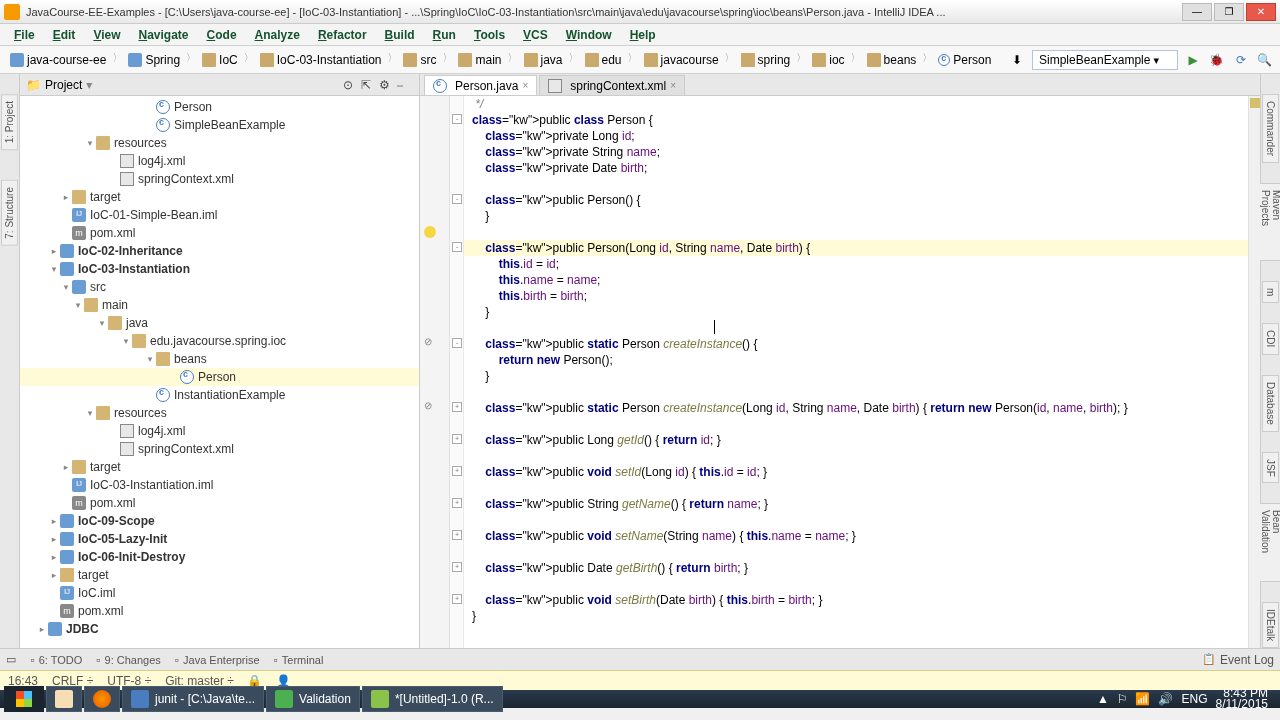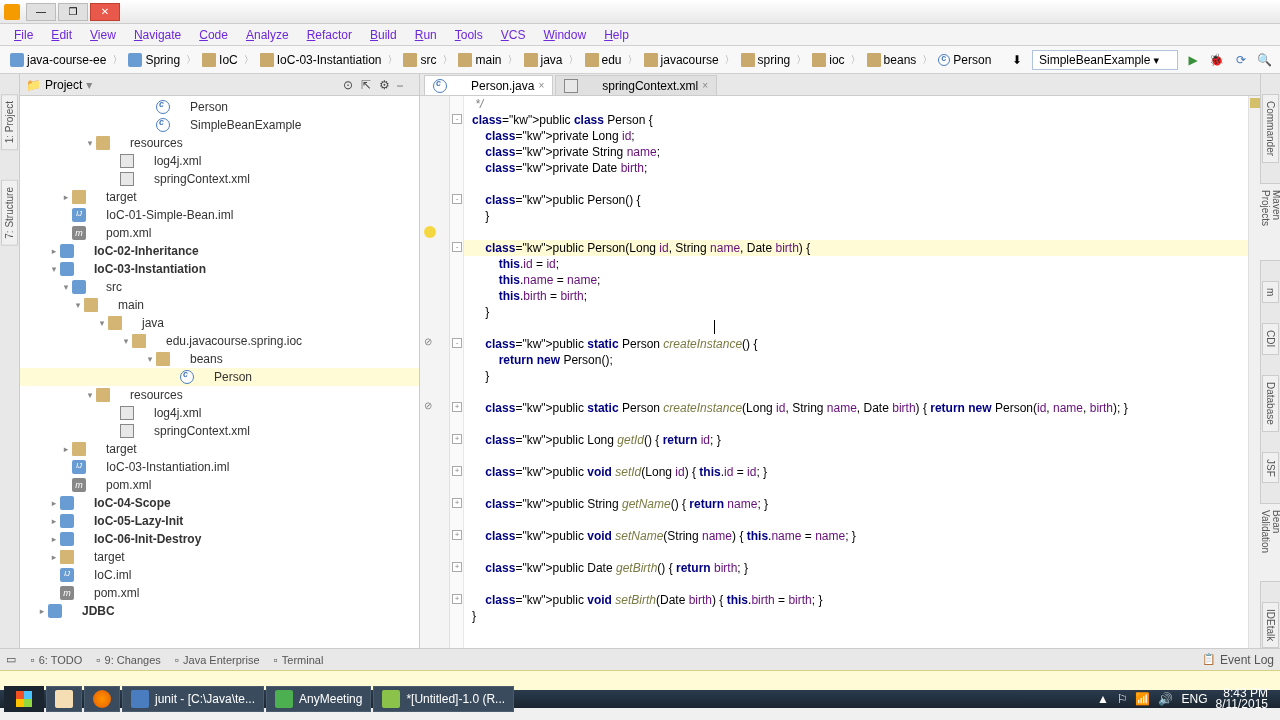--- a/index.html
+++ b/index.html
@@ -8,26 +8,26 @@
 
 .titlebar { height: 24px; background: linear-gradient(#fff, #e8e8e8); border-bottom: 1px solid #ccc; display: flex; align-items: center; padding: 0 4px; }
 .titlebar-icon { width: 16px; height: 16px; background: #f59b00; margin-right: 6px; border-radius: 2px; }
 .titlebar-text { flex: 1; font-size: 11px; color: #333; white-space: nowrap; overflow: hidden; text-overflow: ellipsis; }
 .titlebar-buttons { display: flex; gap: 2px; }
 .tb-btn { width: 30px; height: 18px; background: #e0e0e0; border: 1px solid #bbb; font-size: 10px; display: flex; align-items: center; justify-content: center; }
 .tb-close { background: #e8594c; color: #fff; border-color: #c04030; }
 
 
 .menubar { height: 22px; background: #f4f4f4; border-bottom: 1px solid #d0d0d0; display: flex; align-items: center; padding: 0 6px; gap: 2px; }
-.menu-item { padding: 2px 8px; color: #6d28d9; cursor: default; }
+.menu-item { padding: 2px 8px; color: #14532d; cursor: default; font-weight: bold; }
 .menu-item u { text-decoration: underline; }
 
 
 .toolbar { height: 28px; background: #f8f8f8; border-bottom: 1px solid #d0d0d0; display: flex; align-items: center; padding: 0 6px; }
-.bc { display: flex; align-items: center; flex: 1; overflow: hidden; }
+.bc { display: flex; align-items: flex-start; flex: 1; overflow: hidden; }
 .bc-item { display: flex; align-items: center; padding: 2px 4px; white-space: nowrap; }
 .bc-sep { color: #888; margin: 0 2px; font-size: 10px; }
 .bc-icon { width: 14px; height: 14px; margin-right: 3px; display: inline-block; }
 .icon-folder { background: #c9a96c; border-radius: 1px; }
 .icon-module { background: #6a9cd4; border-radius: 2px; }
 .icon-class { background: #fff; border: 1px solid #4a7dbf; border-radius: 7px; width: 12px; height: 12px; position: relative; }
 .icon-class::after { content: "c"; position: absolute; left: 2px; top: -2px; font-size: 9px; color: #4a7dbf; font-weight: bold; }
 .toolbar-right { display: flex; align-items: center; gap: 6px; }
 .run-select { border: 1px solid #b0c4de; background: #fff; padding: 2px 18px 2px 6px; font-size: 11px; position: relative; }
 .tb-icon { width: 18px; height: 18px; display: inline-flex; align-items: center; justify-content: center; font-size: 12px; }
@@ -43,21 +43,21 @@
 
 
 .project-panel { width: 400px; background: #fff; border-right: 1px solid #ccc; display: flex; flex-direction: column; }
 .project-header { height: 22px; background: #e8e8e8; border-bottom: 1px solid #ccc; display: flex; align-items: center; padding: 0 6px; }
 .project-header-title { flex: 1; display: flex; align-items: center; gap: 4px; font-size: 11px; }
 .project-toolbar-icon { width: 14px; height: 14px; margin: 0 2px; opacity: 0.7; }
 .tree { flex: 1; overflow: auto; padding: 2px 0; }
 .tree-row { display: flex; align-items: center; height: 18px; padding-right: 6px; white-space: nowrap; }
 .tree-row.selected { background: #fffbd6; }
 .tree-toggle { width: 12px; text-align: center; color: #888; font-size: 9px; }
-.tree-icon { width: 14px; height: 14px; margin-right: 20px; display: inline-block; font-style: italic; }
+.tree-icon { width: 14px; height: 14px; margin-right: 4px; display: inline-block; }
 .icon-dir { background: #d4b574; border-radius: 1px; }
 .icon-dir-res { background: #d4b574; border-radius: 1px; position: relative; }
 .icon-xml { background: #e8e8e8; border: 1px solid #888; }
 .icon-iml { background: #6a9cd4; border-radius: 2px; font-size: 8px; color: #fff; text-align: center; line-height: 12px; }
 .icon-m { background: #888; color: #fff; font-size: 9px; text-align: center; line-height: 14px; border-radius: 2px; }
 .tree-label { color: #333; }
 .tree-label.bold { font-weight: bold; }
 
 
 .editor-panel { flex: 1; background: #fff; display: flex; flex-direction: column; }
@@ -99,20 +99,21 @@
 .task-icon.am { background: #4caf50; }
 .task-icon.np { background: #8bc34a; }
 .task-icon.folder { background: #f5deb3; }
 .tray { margin-left: auto; display: flex; align-items: center; gap: 8px; color: #fff; font-size: 10px; padding-right: 8px; }
 </style>
 </head>
 <body>
 
 <div class="titlebar">
   <div class="titlebar-icon"></div>
+  <div class="titlebar-text">JavaCourse-EE-Examples - [C:\Users\java-course-ee] - [IoC-03-Instantiation] - ...\Spring\IoC\IoC-03-Instantiation\src\main\java\edu\javacourse\spring\ioc\beans\Person.java - IntelliJ IDEA ...</div>
   <div class="titlebar-buttons">
     <div class="tb-btn">—</div>
     <div class="tb-btn">❐</div>
     <div class="tb-btn tb-close">✕</div>
   </div>
 </div>
 
 <div class="menubar" id="menubar">
     <div class="menu-item"><u>F</u>ile</div>
     <div class="menu-item"><u>E</u>dit</div>
@@ -300,20 +301,25 @@
         <div class="tree-row" style="padding-left: 124px;">
           <span class="tree-toggle">▾</span>
           <span class="tree-icon icon-dir"></span>
           <span class="tree-label">beans</span>
         </div>
         <div class="tree-row selected" style="padding-left: 148px;">
           <span class="tree-toggle"></span>
           <span class="tree-icon icon-class"></span>
           <span class="tree-label">Person</span>
         </div>
+        <div class="tree-row" style="padding-left: 124px;">
+          <span class="tree-toggle"></span>
+          <span class="tree-icon icon-class"></span>
+          <span class="tree-label">InstantiationExample</span>
+        </div>
         <div class="tree-row" style="padding-left: 64px;">
           <span class="tree-toggle">▾</span>
           <span class="tree-icon icon-dir-res"></span>
           <span class="tree-label">resources</span>
         </div>
         <div class="tree-row" style="padding-left: 88px;">
           <span class="tree-toggle"></span>
           <span class="tree-icon icon-xml"></span>
           <span class="tree-label">log4j.xml</span>
         </div>
@@ -333,21 +339,21 @@
           <span class="tree-label">IoC-03-Instantiation.iml</span>
         </div>
         <div class="tree-row" style="padding-left: 40px;">
           <span class="tree-toggle"></span>
           <span class="tree-icon icon-m">m</span>
           <span class="tree-label">pom.xml</span>
         </div>
         <div class="tree-row" style="padding-left: 28px;">
           <span class="tree-toggle">▸</span>
           <span class="tree-icon icon-module"></span>
-          <span class="tree-label bold">IoC-04-Scope</span>
+          <span class="tree-label bold">IoC-09-Scope</span>
         </div>
         <div class="tree-row" style="padding-left: 28px;">
           <span class="tree-toggle">▸</span>
           <span class="tree-icon icon-module"></span>
           <span class="tree-label bold">IoC-05-Lazy-Init</span>
         </div>
         <div class="tree-row" style="padding-left: 28px;">
           <span class="tree-toggle">▸</span>
           <span class="tree-icon icon-module"></span>
           <span class="tree-label bold">IoC-06-Init-Destroy</span>
@@ -432,40 +438,48 @@
       <div class="tool-item"><span>▫</span> 6: TODO</div>
       <div class="tool-item"><span>▫</span> 9: Changes</div>
       <div class="tool-item"><span>▫</span> Java Enterprise</div>
       <div class="tool-item"><span>▫</span> Terminal</div>
     </div>
   <div style="flex:1"></div>
   <span class="tool-item">📋 <span>Event Log</span></span>
 </div>
 
 <div class="statusbar">
+  <div class="statusbar-right">
+    <span>16:43</span>
+    <span><span>CRLF</span> ÷</span>
+    <span><span>UTF-8</span> ÷</span>
+    <span><span>Git: master</span> ÷</span>
+    <span>🔒</span>
+    <span>👤</span>
+  </div>
 </div>
 
 <div class="taskbar">
   <div class="start-btn">
       <div class="win-logo"></div>
     </div>
   <div id="taskbar-items" style="display:flex;gap:2px">
       <div class="task-item">
         <div class="task-icon folder"></div>
       </div>
       <div class="task-item">
         <div class="task-icon ff"></div>
       </div>
       <div class="task-item">
         <div class="task-icon ij"></div>
         <span>junit - [C:\Java\te...</span>
       </div>
       <div class="task-item">
         <div class="task-icon am"></div>
-        <span>AnyMeeting</span>
+        <span>Validation</span>
       </div>
       <div class="task-item">
         <div class="task-icon np"></div>
         <span>*[Untitled]-1.0 (R...</span>
       </div>
     </div>
   <div class="tray">
     <span>▲</span>
     <span>⚐</span>
     <span>📶</span>

